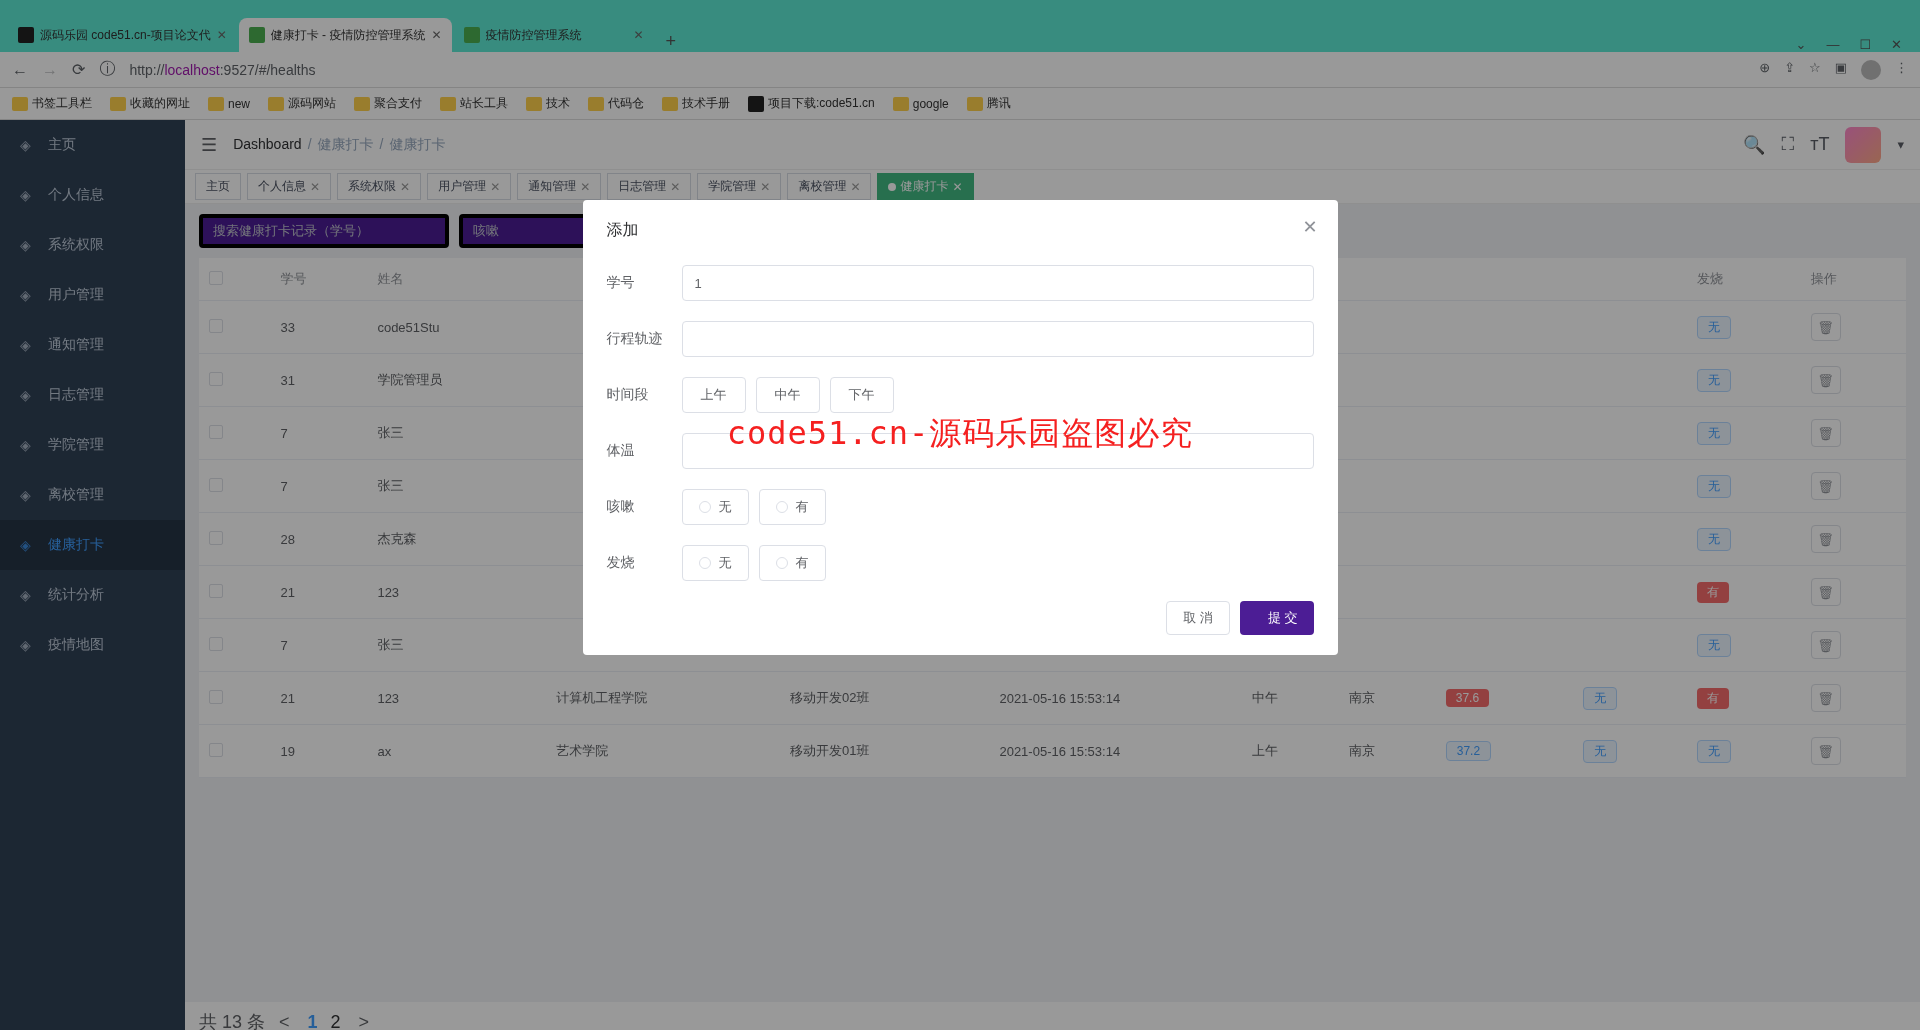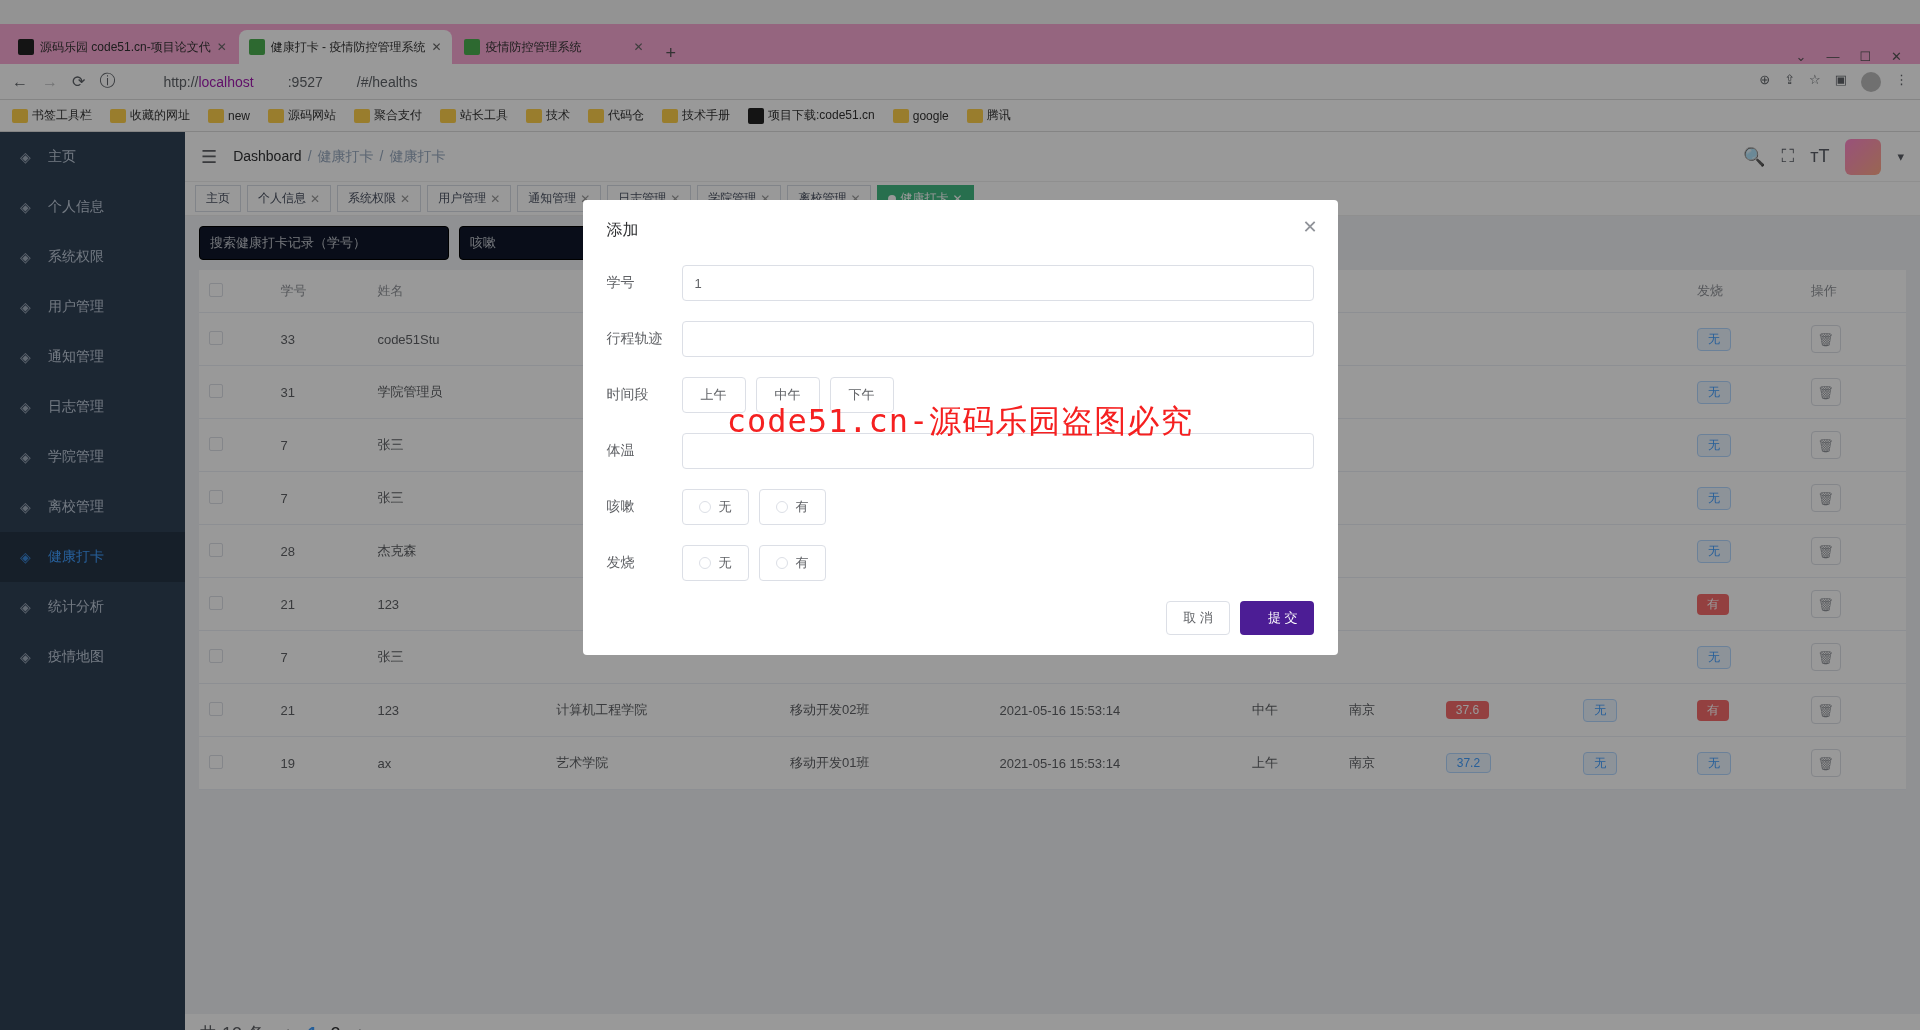--- a/index.html
+++ b/index.html
@@ -1,30 +1,30 @@
 <!DOCTYPE html>
 <html><head>
 <meta charset="utf-8">
 <style>
 * { margin: 0; padding: 0; box-sizing: border-box; }
 body { font-family: "Microsoft YaHei", Arial, sans-serif; font-size: 13px; color: #606266; background: #f5f5f5; overflow: hidden; }
-.chrome-top { background: #f9a8d4; height: 40px; display: flex; align-items: flex-end; padding: 0 8px; margin-top: 24px; }
+.chrome-top { background: #5eead4; height: 52px; display: flex; align-items: flex-end; padding: 0 8px; }
 .tab { background: #fff; height: 34px; border-radius: 8px 8px 0 0; display: flex; align-items: center; padding: 0 10px; margin-right: 2px; min-width: 200px; max-width: 240px; font-size: 12px; color: #333; }
 .tab.inactive { background: transparent; }
 .tab-icon { width: 16px; height: 16px; margin-right: 6px; background: #4caf50; border-radius: 2px; flex-shrink: 0; }
 .tab-icon.y { background: #222; }
 .tab-title { flex: 1; white-space: nowrap; overflow: hidden; text-overflow: ellipsis; }
 .tab-close { margin-left: 6px; color: #666; cursor: pointer; }
 .new-tab { padding: 0 10px; color: #555; font-size: 18px; }
 .win-controls { margin-left: auto; display: flex; gap: 20px; padding: 0 10px; color: #555; }
 .addr-bar { background: #fff; height: 36px; display: flex; align-items: center; padding: 0 12px; gap: 14px; border-bottom: 1px solid #ddd; }
 .addr-btn { color: #5f6368; font-size: 16px; cursor: pointer; }
 .addr-input { flex: 1; font-size: 14px; color: #333; }
 .addr-input .host { color: #a21caf; }
-.addr-input .path { color: #5f6368; margin-left: 34px; }
+.addr-input .path { color: #5f6368; }
 .addr-icons { display: flex; gap: 14px; color: #5f6368; }
 .bookmarks { background: #fff; height: 32px; display: flex; align-items: center; padding: 0 12px; gap: 18px; font-size: 12px; border-bottom: 1px solid #ddd; }
 .bm { display: flex; align-items: center; gap: 4px; color: #333; cursor: pointer; }
 .bm-folder { width: 16px; height: 14px; background: #ffd04c; border-radius: 2px; }
 .bm-icon-y { width: 16px; height: 16px; background: #222; border-radius: 2px; }
 .app { display: flex; height: calc(100vh - 108px); }
 .sidebar { width: 185px; background: #304156; color: #bfcbd9; overflow-y: auto; }
 .side-item { height: 50px; display: flex; align-items: center; padding: 0 20px; gap: 12px; cursor: pointer; font-size: 14px; }
 .side-item.active { color: #409eff; background: #263445; }
 .side-icon { width: 16px; height: 16px; opacity: 0.8; }
@@ -36,21 +36,21 @@
 .top-icons { margin-left: auto; display: flex; gap: 16px; align-items: center; color: #5a5e66; }
 .top-icon { font-size: 18px; cursor: pointer; }
 .avatar { width: 36px; height: 36px; border-radius: 6px; background: linear-gradient(135deg,#f8c,#fa8); }
 .tabs-row { height: 34px; background: #fff; display: flex; align-items: center; padding: 0 10px; gap: 6px; border-bottom: 1px solid #eee; }
 .page-tab { border: 1px solid #d8dce5; padding: 4px 10px; font-size: 12px; color: #495060; cursor: pointer; display: flex; align-items: center; gap: 4px; }
 .page-tab.active { background: #42b983; color: #fff; border-color: #42b983; }
 .page-tab .dot { width: 8px; height: 8px; border-radius: 50%; background: #fff; }
 .page-tab .x { color: #999; }
 .page-tab.active .x { color: #fff; }
 .filters { padding: 10px 14px; display: flex; gap: 10px; align-items: center; }
-.input, .select { height: 34px; border: 1px solid #000000; border-radius: 4px; padding: 0 10px; background: #0f172a; color: #c0c4cc; display: flex; align-items: center; }
+.input, .select { height: 34px; border: 4px solid #000000; border-radius: 4px; padding: 0 10px; background: #4c1d95; color: #c0c4cc; display: flex; align-items: center; }
 .input { width: 250px; }
 .select { width: 175px; justify-content: space-between; }
 .btn { height: 34px; padding: 0 16px; border-radius: 4px; display: flex; align-items: center; gap: 6px; cursor: pointer; font-size: 13px; color: #fff; }
 .btn-primary { background: #1890ff; }
 .btn-primary2 { background: #4c1d95; padding-left: 28px; }
 .table-wrap { flex: 1; overflow: auto; padding: 0 14px; }
 table { width: 100%; border-collapse: collapse; background: #fff; }
 th, td { padding: 12px 10px; text-align: left; border-bottom: 1px solid #ebeef5; font-size: 13px; color: #606266; }
 th { color: #909399; font-weight: 500; background: #fff; }
 .chk { width: 14px; height: 14px; border: 1px solid #dcdfe6; border-radius: 2px; display: inline-block; }
@@ -67,21 +67,21 @@
 .modal-close { position: absolute; top: 16px; right: 20px; color: #909399; font-size: 18px; cursor: pointer; }
 .form-row { display: flex; align-items: center; margin-bottom: 20px; }
 .form-label { width: 75px; text-align: left; color: #606266; font-size: 14px; }
 .form-input { flex: 1; height: 36px; border: 1px solid #dcdfe6; border-radius: 4px; padding: 0 12px; font-size: 13px; color: #606266; }
 .radio-group { display: flex; gap: 10px; }
 .radio-btn { border: 1px solid #dcdfe6; padding: 8px 18px; border-radius: 4px; cursor: pointer; font-size: 13px; color: #606266; }
 .radio-item { border: 1px solid #dcdfe6; padding: 8px 16px; border-radius: 4px; display: flex; align-items: center; gap: 8px; cursor: pointer; }
 .radio-circle { width: 12px; height: 12px; border: 1px solid #dcdfe6; border-radius: 50%; }
 .modal-footer { display: flex; justify-content: flex-end; gap: 10px; margin-top: 20px; }
 .btn-default { border: 1px solid #dcdfe6; color: #606266; background: #fff; margin-left: 32px; }
-.watermark { position: fixed; top: 400px; left: 50%; transform: translateX(-50%); color: #f52020; font-size: 32px; font-family: monospace; z-index: 999; pointer-events: none; letter-spacing: 1px; }
+.watermark { position: fixed; top: 412px; left: 50%; transform: translateX(-50%); color: #f52020; font-size: 32px; font-family: monospace; z-index: 999; pointer-events: none; letter-spacing: 1px; }
 </style>
 </head>
 <body>
 
 <div class="chrome-top">
   <div class="tab inactive">
     <span class="tab-icon y"></span>
     <span class="tab-title">源码乐园 code51.cn-项目论文代</span>
     <span class="tab-close">✕</span>
   </div>

